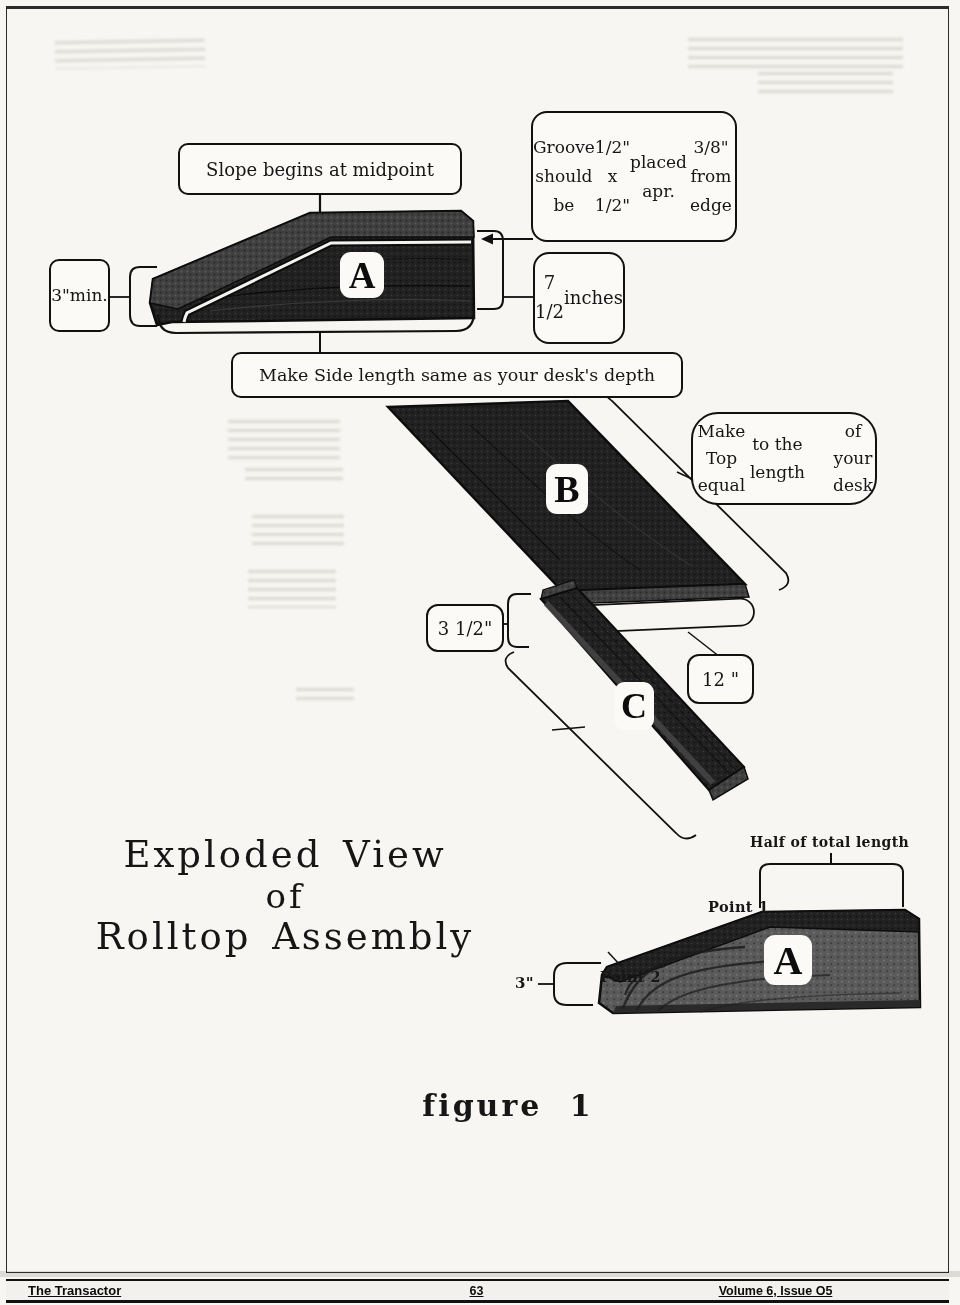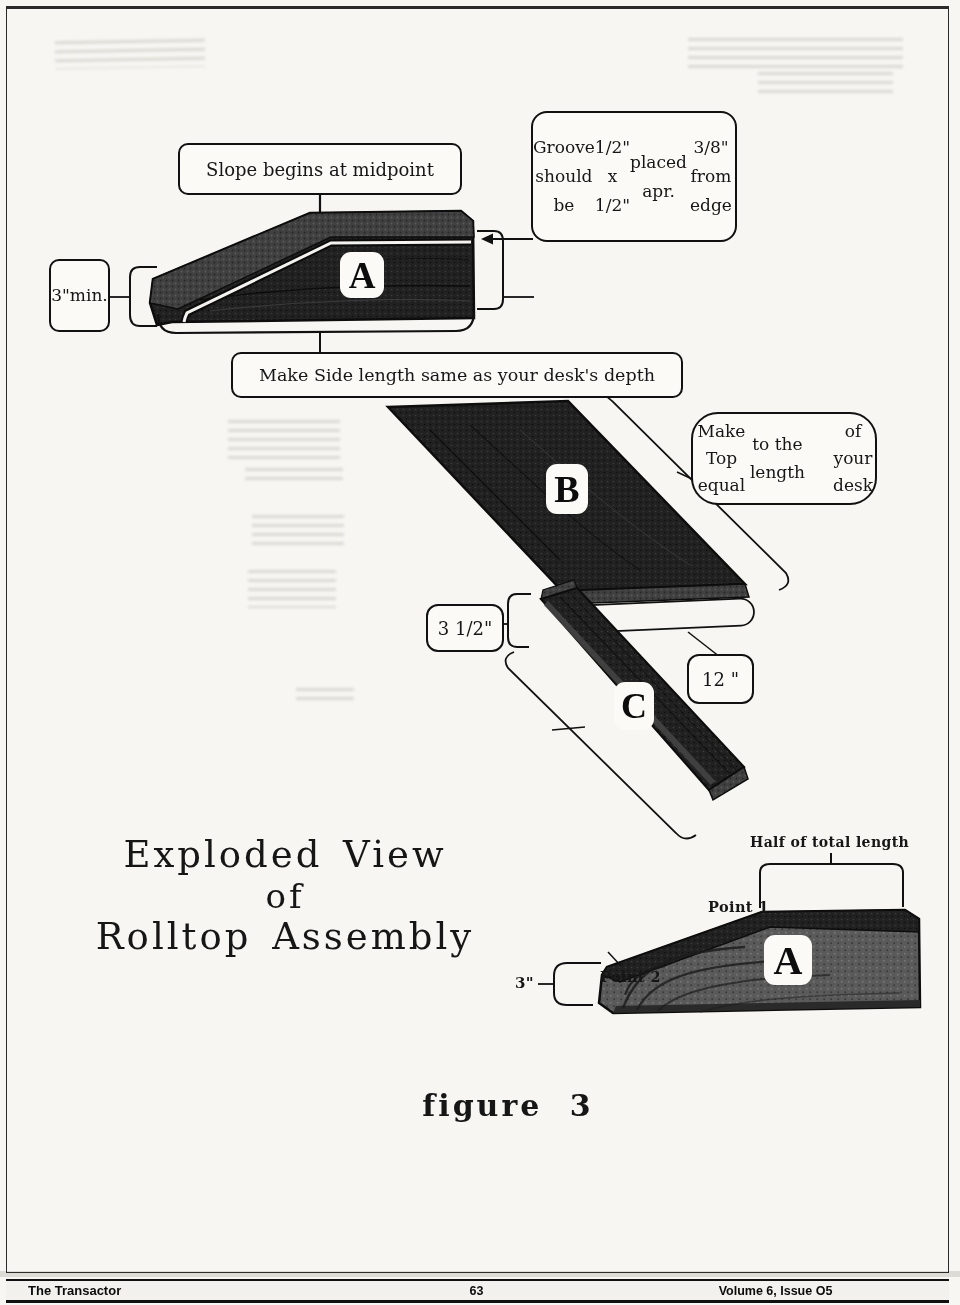--- a/index.html
+++ b/index.html
@@ -24,21 +24,21 @@
   .small-label{position:absolute;z-index:2;font-weight:bold;font-size:14.5px;
                letter-spacing:.4px;white-space:nowrap;}
   .title-line{position:absolute;z-index:2;width:400px;text-align:center;
               letter-spacing:3px;word-spacing:6px;}
   #figure-caption{position:absolute;z-index:2;width:220px;text-align:center;
                   font-weight:bold;letter-spacing:3px;word-spacing:14px;font-size:30px;}
   
   #footer-bar{position:absolute;z-index:2;left:6px;top:1279px;width:943px;height:19px;
               border-top:2px solid #111;border-bottom:3px solid #111;background:#f2f1ed;
               display:flex;align-items:center;
-              font-family:"Liberation Sans",sans-serif;font-weight:bold;font-size:13px;color:#0b0b0b;}
+              font-family:"Liberation Sans",sans-serif;font-weight:bold;font-size:13px;color:#0b0b0b;text-decoration:underline;}
   #footer-bar .left{margin-left:22px;flex:1;text-align:left;}
   #footer-bar .center{flex:1;text-align:center;font-size:12.5px;}
   #footer-bar .right{flex:1;text-align:center;margin-right:24px;font-size:12.5px;}
 </style>
 </head>
 <body>
 
 <div id="page">
 
   <div class="ghost" style="left:55px;top:40px;width:150px;height:28px;transform:rotate(-1deg)"></div>
@@ -158,20 +158,24 @@
     <span>1/2" x 1/2"</span>
     <span>placed apr.</span>
     <span>3/8" from edge</span>
   </div>
 
   <div class="callout r14" style="left:49px;top:259px;width:57px;height:69px;font-size:17px;line-height:1.6;">
     <span>3"</span>
     <span>min.</span>
   </div>
 
+  <div class="callout r16" style="left:533px;top:252px;width:88px;height:88px;font-size:18px;line-height:1.6;">
+    <span>7 1/2</span>
+    <span>inches</span>
+  </div>
 
   <div class="callout r14" style="left:231px;top:352px;width:448px;height:42px;font-size:17.5px;">
     <span>Make Side length same as your desk's depth</span>
   </div>
 
   <div class="callout r12" style="left:691px;top:412px;width:182px;height:89px;font-size:17px;line-height:1.6;border-radius:27px;">
     <span>Make Top equal</span>
     <span>to the length</span>
     <span style="padding-left:26px;">of your desk</span>
   </div>
@@ -215,21 +219,21 @@
     <span>Exploded View</span>
   </div>
   <div class="title-line" style="left:85px;top:915px;font-size:37px;">
     <span>Rolltop Assembly</span>
   </div>
   <div class="title-line" style="left:85px;top:876px;font-size:34px;">
     <span>of</span>
   </div>
 
   <div id="figure-caption" style="left:398px;top:1088px;">
-    <span>figure 3</span>
+    <span>figure 1</span>
   </div>
 
   <div id="footer-bar">
     <span class="left">The Transactor</span>
     <span class="center">63</span>
     <span class="right">Volume 6, Issue O5</span>
   </div>
 
 </div>
 

